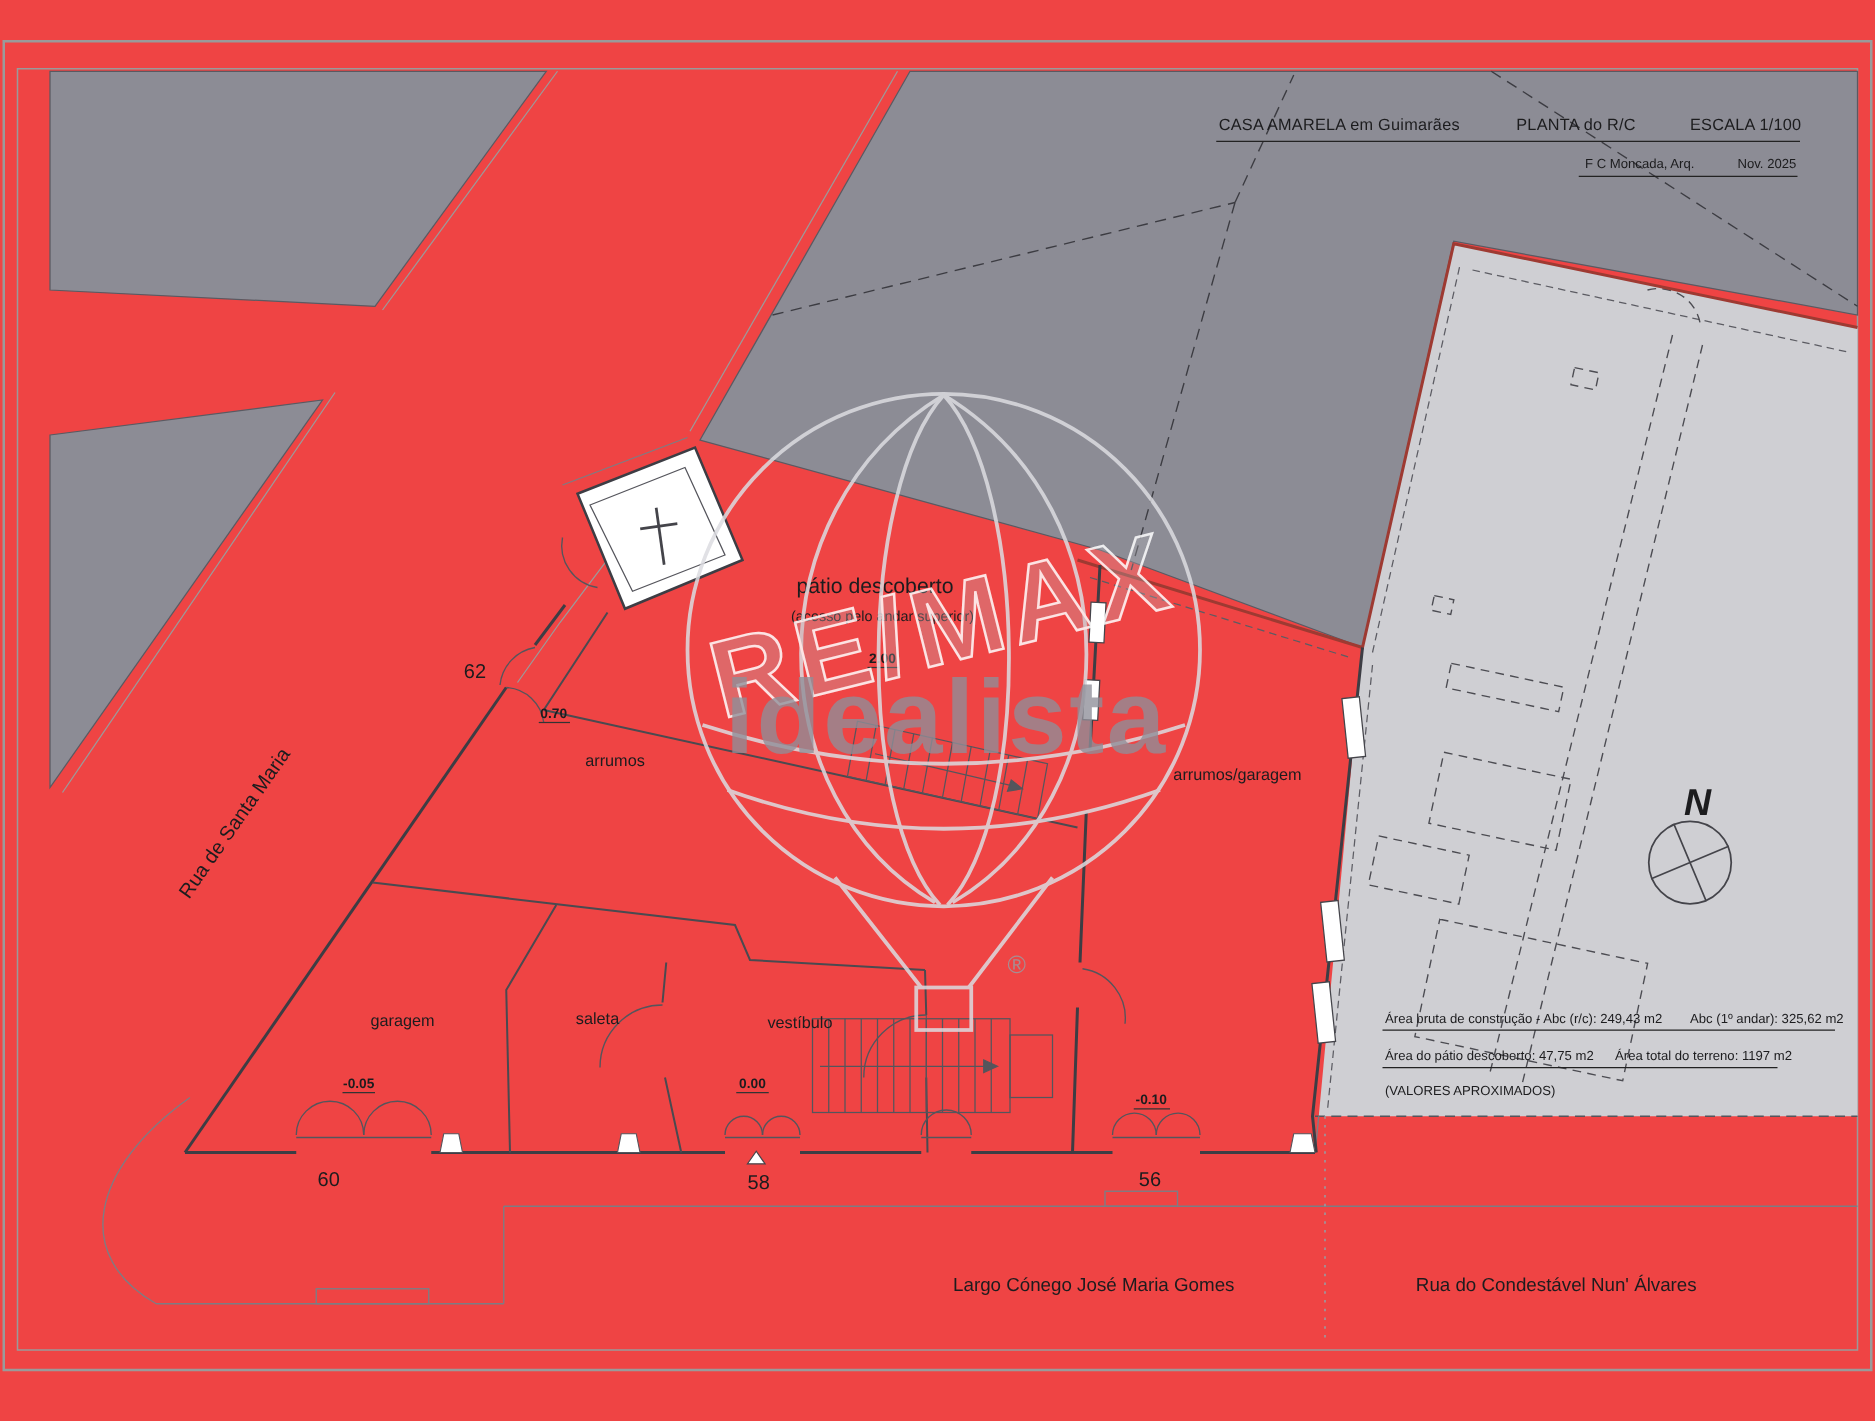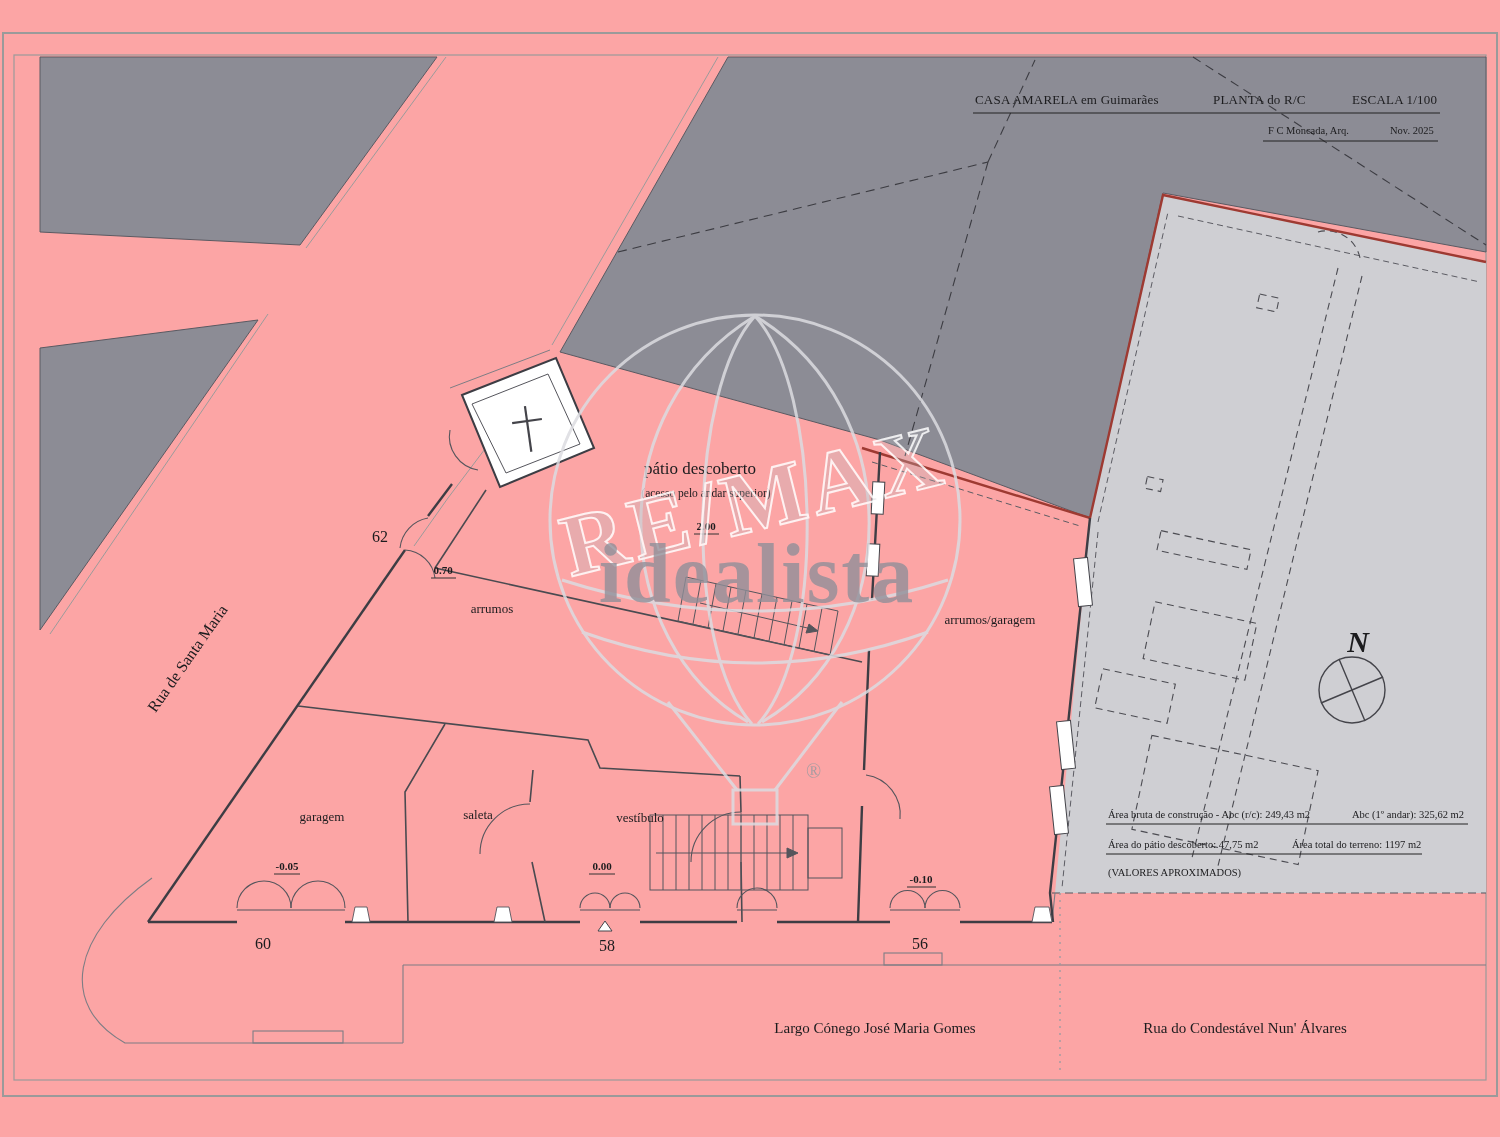--- a/index.html
+++ b/index.html
@@ -1,17 +1,17 @@
 <!DOCTYPE html>
 <html><head>
 <meta charset="utf-8">
 <style>
   html,body{margin:0;padding:0;background:#ffffff;}
-  .stage{position:relative;width:1500px;height:1137px;background:#fca5a5;overflow:hidden;
-         font-family:Liberation Serif, serif;}
+  .stage{position:relative;width:1500px;height:1137px;background:#ef4444;overflow:hidden;
+         font-family:Liberation Sans, sans-serif;}
   svg{position:absolute;left:0;top:0;}
   text{fill:#1c1c1e;}
   .lbl{font-size:13px;}
   .lbl-big{font-size:17px;}
   .lbl-note{font-size:11.5px;}
   .num{font-size:16px;}
   .lvl{font-size:11px;font-weight:bold;}
   .tblock{font-size:13px;letter-spacing:.2px;}
   .ablock{font-size:10.5px;}
   .street{font-size:15px;}

